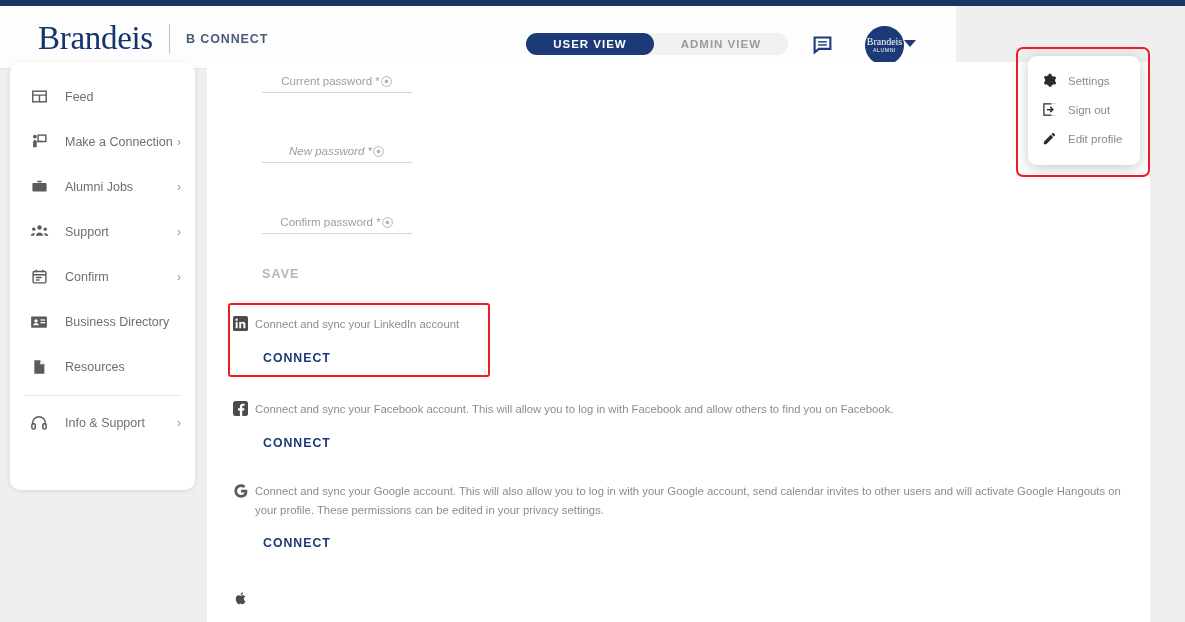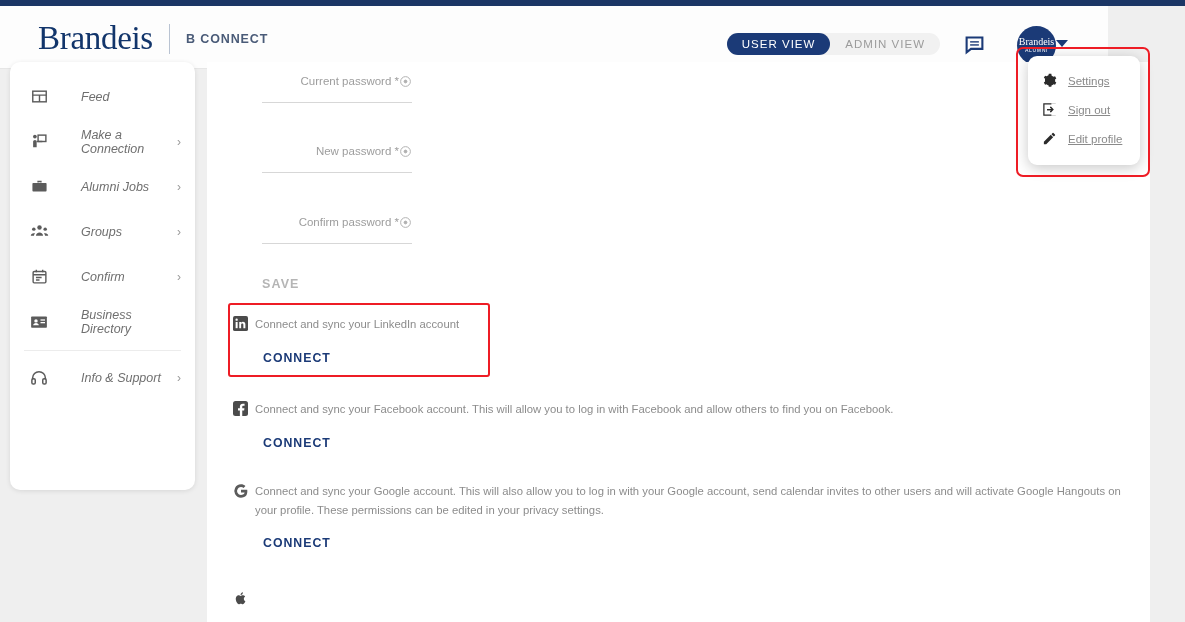--- a/index.html
+++ b/index.html
@@ -12,21 +12,21 @@
   .page { position: relative; width: 1185px; height: 622px; background: #efefef; }
 
   
   .top-strip {
     position: absolute; top: 0; left: 0; width: 1185px; height: 6px;
     background: #1b3665;
   }
 
   
   .header {
-    position: absolute; top: 6px; left: 0; width: 1108px; height: 63px;
+    position: absolute; top: 6px; left: 0; width: 956px; height: 63px;
     background: #fdfdfd;
     border-bottom: 1px solid #e6e6e6;
   }
   .brand-wrap {
     position: absolute; left: 38px; top: 14px;
     display: flex; align-items: center; gap: 16px;
   }
   .brand-logo {
     font-family: "Liberation Serif", serif;
     font-size: 33px; color: #12356b; letter-spacing: -0.3px;
@@ -35,22 +35,22 @@
   .brand-sub {
     font-size: 12.5px; color: #4a5b78; letter-spacing: 0.9px; font-weight: 600;
   }
 
   .view-toggle {
     position: absolute; right: 168px; top: 27px;
     display: flex; align-items: center;
     background: #f1f1f1; border-radius: 14px; height: 22px;
   }
   .view-pill {
-    font-size: 11.5px; font-weight: normal; letter-spacing: 1px;
-    padding: 0 15px; height: 22px; line-height: 22px;
+    font-size: 11.5px; font-weight: bold; letter-spacing: 1px;
+    padding: 0 27px; height: 22px; line-height: 22px;
     border-radius: 14px; white-space: nowrap;
   }
   .view-pill.active { background: #1b3a77; color: #ffffff; }
   .view-pill.inactive { color: #9b9b9b; }
 
   .msg-icon {
     position: absolute; right: 123px; top: 28px;
     width: 21px; height: 21px;
   }
   .avatar {
@@ -75,21 +75,21 @@
     position: absolute; left: 1028px; top: 56px;
     width: 112px; background: #ffffff;
     border-radius: 9px;
     box-shadow: 0 3px 14px rgba(0,0,0,0.22);
     padding: 10px 0 12px 0;
     z-index: 40;
   }
   .dd-item {
     display: flex; align-items: center; gap: 11px;
     padding: 7px 0 7px 14px;
-    font-size: 11.5px; color: #8a8a8a; text-decoration: underline;
+    font-size: 11.5px; color: #8a8a8a;
   }
   .dd-ico { width: 15px; height: 15px; flex: 0 0 15px; display:flex; align-items:center; justify-content:center; }
 
   .annot-dropdown {
     position: absolute; left: 1016px; top: 47px;
     width: 134px; height: 130px;
     border: 2px solid #ee1c25; border-radius: 7px;
     z-index: 45;
   }
 
@@ -106,50 +106,50 @@
   .nav-item {
     position: relative;
     display: flex; align-items: center;
     height: 45px; padding-left: 18px; padding-right: 14px;
   }
   .nav-ico {
     width: 22px; flex: 0 0 22px; display: flex; align-items: center; justify-content: center;
     color: #5b5b5b;
   }
   .nav-label {
-    margin-left: 31px; font-size: 12.5px; color: #6f6f6f; font-style: italic;
+    margin-left: 15px; font-size: 12.5px; color: #6f6f6f;
   }
   .nav-chev {
     position: absolute; right: 14px; top: 50%; transform: translateY(-50%);
     font-size: 12px; color: #9a9a9a;
   }
   .nav-sep { height: 1px; background: #ececec; margin: 6px 14px 4px 14px; }
 
   
   .content {
     position: absolute; left: 207px; top: 62px;
     width: 943px; height: 560px;
     background: #ffffff;
   }
 
   .field {
     position: absolute; width: 150px;
   }
   .field-row {
     position: relative; width: 150px;
-    display: flex; align-items: flex-end; justify-content: flex-end;
+    display: flex; align-items: flex-end; justify-content: center;
     border-bottom: 1px solid #d7d7d7;
-    padding-bottom: 15px;
+    padding-bottom: 5px;
   }
   .field-label { font-size: 11.5px; color: #9d9d9d; }
   .eye { width: 13px; height: 13px; }
 
   .save-btn {
     position: absolute; left: 55px; top: 205px;
-    font-size: 12.5px; color: #b5b5b5; font-weight: bold; letter-spacing: 1.1px; margin-top: 10px;
+    font-size: 12.5px; color: #b5b5b5; font-weight: bold; letter-spacing: 1.1px;
   }
 
   
   .social {
     position: absolute; left: 26px;
   }
   .social-head { display: flex; align-items: flex-start; gap: 6px; }
   .social-ico { width: 16px; flex: 0 0 16px; margin-top: 1px; }
   .social-text {
     font-size: 11.3px; color: #8c8c8c; line-height: 19px;
@@ -275,21 +275,21 @@
       <span class="nav-ico">
         <svg width="19" height="19" viewBox="0 0 24 24" fill="#5b5b5b">
           <circle cx="12" cy="7" r="2.8"></circle>
           <circle cx="4.8" cy="9" r="2.2"></circle>
           <circle cx="19.2" cy="9" r="2.2"></circle>
           <path d="M7.5 17.5c0-2.6 2-4.3 4.5-4.3s4.5 1.7 4.5 4.3z"></path>
           <path d="M1 17.5c0-2 1.6-3.3 3.8-3.3.6 0 1.1.1 1.6.3-.9.8-1.4 1.9-1.4 3z"></path>
           <path d="M23 17.5c0-2-1.6-3.3-3.8-3.3-.6 0-1.1.1-1.6.3.9.8 1.4 1.9 1.4 3z"></path>
         </svg>
       </span>
-      <span class="nav-label">Groups</span>
+      <span class="nav-label">Support</span>
       <span class="nav-chev">›</span>
     </div>
 
     <div class="nav-item">
       <span class="nav-ico">
         <svg width="17" height="17" viewBox="0 0 24 24" fill="none" stroke="#5b5b5b" stroke-width="2">
           <rect x="3" y="5" width="18" height="16" rx="1.5"></rect>
           <line x1="3" y1="9.5" x2="21" y2="9.5"></line>
           <line x1="7.5" y1="2.5" x2="7.5" y2="6"></line>
           <line x1="16.5" y1="2.5" x2="16.5" y2="6"></line>
@@ -307,20 +307,29 @@
           <rect x="1.5" y="4.5" width="21" height="15" rx="1"></rect>
           <circle cx="8" cy="10.5" r="2.3" fill="#ffffff"></circle>
           <path d="M4.2 16.4c0-2 1.7-3.2 3.8-3.2s3.8 1.2 3.8 3.2z" fill="#ffffff"></path>
           <rect x="14" y="8.5" width="6" height="1.7" fill="#ffffff"></rect>
           <rect x="14" y="12" width="6" height="1.7" fill="#ffffff"></rect>
         </svg>
       </span>
       <span class="nav-label">Business Directory</span>
     </div>
 
+    <div class="nav-item">
+      <span class="nav-ico">
+        <svg width="16" height="16" viewBox="0 0 24 24" fill="#5b5b5b">
+          <path d="M5 2h9l6 6v14H5z"></path>
+          <path d="M14 2v6h6z" fill="#ffffff"></path>
+        </svg>
+      </span>
+      <span class="nav-label">Resources</span>
+    </div>
 
     <div class="nav-sep"></div>
 
     <div class="nav-item">
       <span class="nav-ico">
         <svg width="18" height="18" viewBox="0 0 24 24" fill="none" stroke="#5b5b5b" stroke-width="2">
           <path d="M3.5 14v-2a8.5 8.5 0 0117 0v2"></path>
           <rect x="2.5" y="13" width="4.5" height="7" rx="1.8"></rect>
           <rect x="17" y="13" width="4.5" height="7" rx="1.8"></rect>
         </svg>
@@ -337,21 +346,21 @@
         <span class="field-label">Current password *</span>
         <span class="eye">
           <svg width="13" height="13" viewBox="0 0 24 24" fill="none" stroke="#b0b0b0" stroke-width="1.8">
             <circle cx="12" cy="12" r="9"></circle>
             <circle cx="12" cy="12" r="2.6" fill="#b0b0b0"></circle>
           </svg>
         </span>
       </div>
     </div>
 
-    <div class="field" style="left:55px; top:82px;">
+    <div class="field" style="left:55px; top:82px;font-style:italic;">
       <div class="field-row">
         <span class="field-label">New password *</span>
         <span class="eye">
           <svg width="13" height="13" viewBox="0 0 24 24" fill="none" stroke="#b0b0b0" stroke-width="1.8">
             <circle cx="12" cy="12" r="9"></circle>
             <circle cx="12" cy="12" r="2.6" fill="#b0b0b0"></circle>
           </svg>
         </span>
       </div>
     </div>

